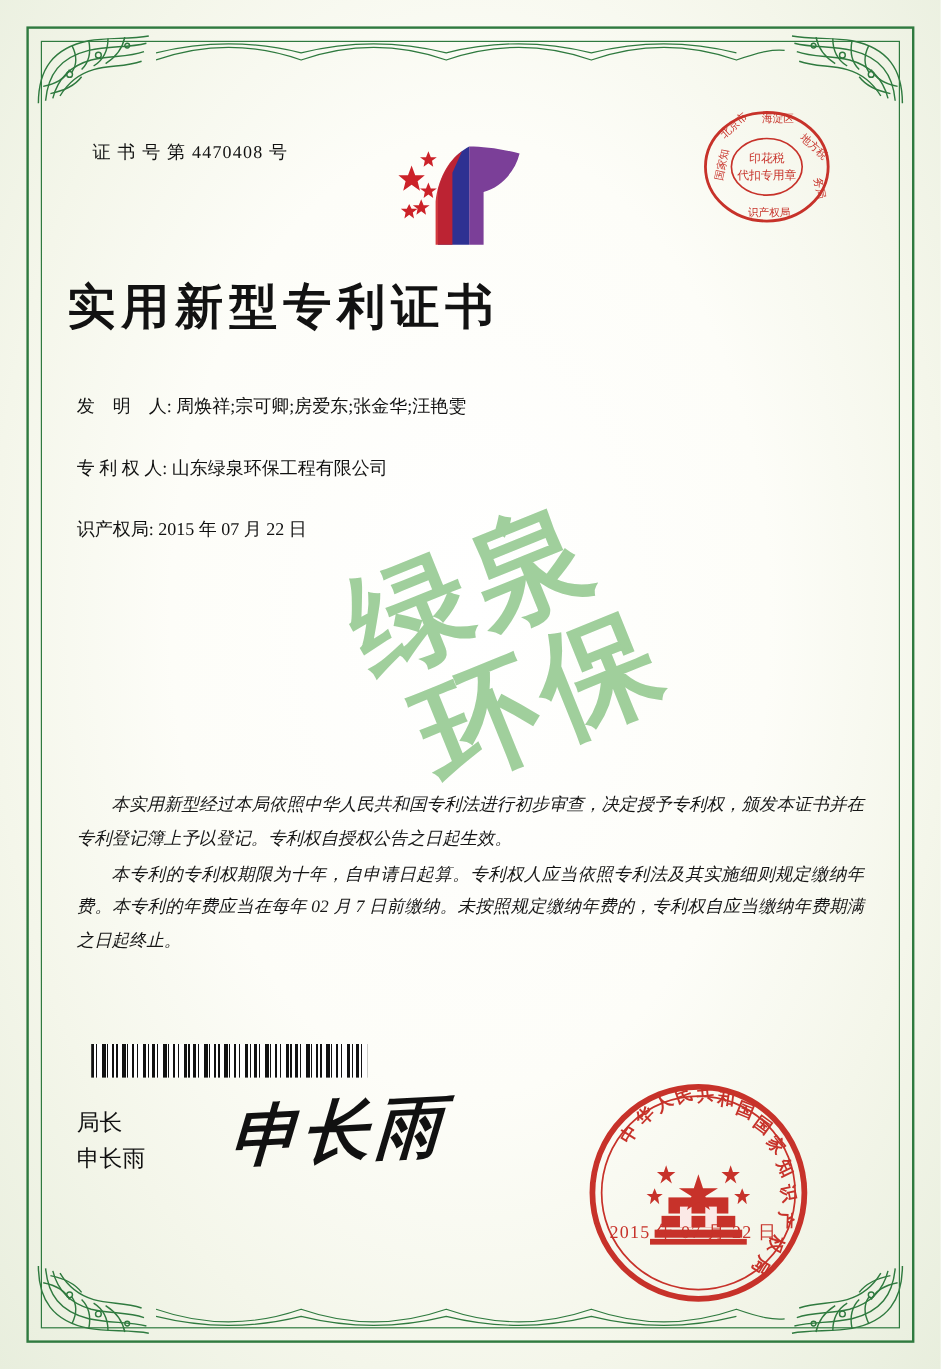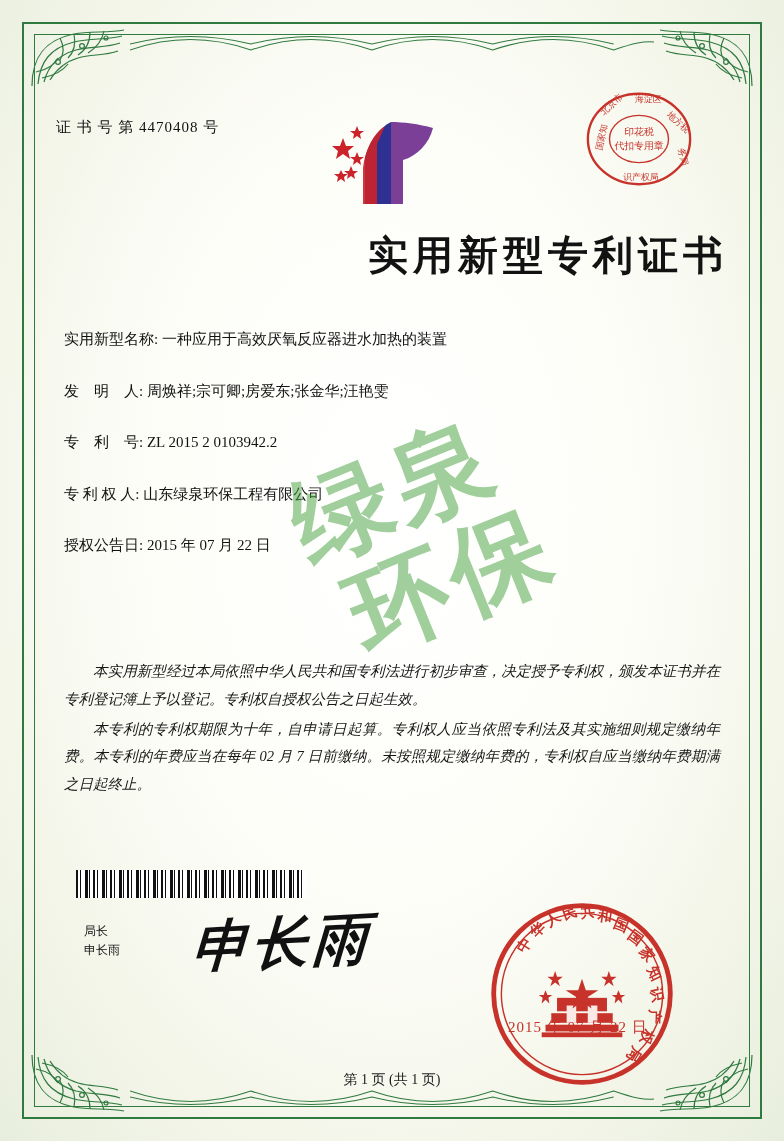--- a/index.html
+++ b/index.html
@@ -59,21 +59,21 @@
   .edge-top svg, .edge-bottom svg { width: 100%; height: 100%; display: block; }
 
   
   .content {
     position: absolute;
     left: 56px; top: 60px; right: 56px; bottom: 56px;
   }
 
   .cert-no {
     position: absolute;
-    left: 0;
+    left: 21px;
     top: 58px;
     font-size: 15px;
     letter-spacing: 1px;
     color: #111;
   }
 
   
   .logo {
     position: absolute;
     left: 50%;
@@ -82,21 +82,21 @@
     width: 170px;
     height: 112px;
   }
   .logo svg { width: 100%; height: 100%; display: block; }
 
   
   .doc-title {
     position: absolute;
     left: 0; right: 0;
     top: 168px;
-    text-align: right;
+    text-align: left;
     font-size: 40px;
     font-weight: bold;
     letter-spacing: 5px;
     color: #121212;
     font-family: "DejaVu Serif", "Liberation Serif", serif;
   }
 
   
   .fields {
     position: absolute;
@@ -154,23 +154,23 @@
       #111 9px, #111 12px,
       #fff 12px, #fff 13px,
       #111 13px, #111 14px,
       #fff 14px, #fff 17px
     );
   }
 
   
   .sig-block {
     position: absolute;
-    left: 28px;
+    left: 8px;
     top: 862px;
-    font-size: 12px;
+    font-size: 19px;
     line-height: 1.6;
   }
   .sig-block .line { color: #111; }
 
   .handwriting {
     position: absolute;
     left: 136px;
     top: 846px;
     font-family: "DejaVu Serif", "Liberation Serif", serif;
     font-size: 56px;
@@ -344,37 +344,29 @@
           <polygon points="44,58 46,63 51,63 47,66 48,71 44,68 40,71 41,66 37,63 42,63"></polygon>
           <polygon points="34,62 36,66 41,66 37,69 38,74 34,71 30,74 31,69 27,66 32,66"></polygon>
         </g>
       </svg>
     </div>
 
     <div class="doc-title">实用新型专利证书</div>
 
     <div class="fields">
       <div class="field-row">
-        <span class="field-label">实用新型名称:</span>
-        <span class="field-value">一种应用于高效厌氧反应器进水加热的装置</span>
-      </div>
-      <div class="field-row">
         <span class="field-label">发　明　人:</span>
         <span class="field-value">周焕祥;宗可卿;房爱东;张金华;汪艳雯</span>
-      </div>
-      <div class="field-row">
-        <span class="field-label">专　利　号:</span>
-        <span class="field-value">ZL 2015 2 0103942.2</span>
       </div>
       <div class="field-row">
         <span class="field-label">专 利 权 人:</span>
         <span class="field-value">山东绿泉环保工程有限公司</span>
       </div>
       <div class="field-row">
-        <span class="field-label">授权公告日:</span>
+        <span class="field-label">识产权局:</span>
         <span class="field-value">2015 年 07 月 22 日</span>
       </div>
     </div>
 
     <div class="body-text">
       <p>本实用新型经过本局依照中华人民共和国专利法进行初步审查，决定授予专利权，颁发本证书并在专利登记簿上予以登记。专利权自授权公告之日起生效。</p>
       <p>本专利的专利权期限为十年，自申请日起算。专利权人应当依照专利法及其实施细则规定缴纳年费。本专利的年费应当在每年 02 月 7 日前缴纳。未按照规定缴纳年费的，专利权自应当缴纳年费期满之日起终止。</p>
     </div>
 
     <div class="barcode"></div>
@@ -442,16 +434,15 @@
       </svg>
     </div>
 
     <div class="stamp-date">2015 年 07 月 22 日</div>
 
     <div class="watermark">
       <div class="l1">绿泉</div>
       <div class="l2">环保</div>
     </div>
 
-    <div class="footer">第 1 页 (共 1 页)</div>
 
   </div>
 </div>
 
 </body></html>

